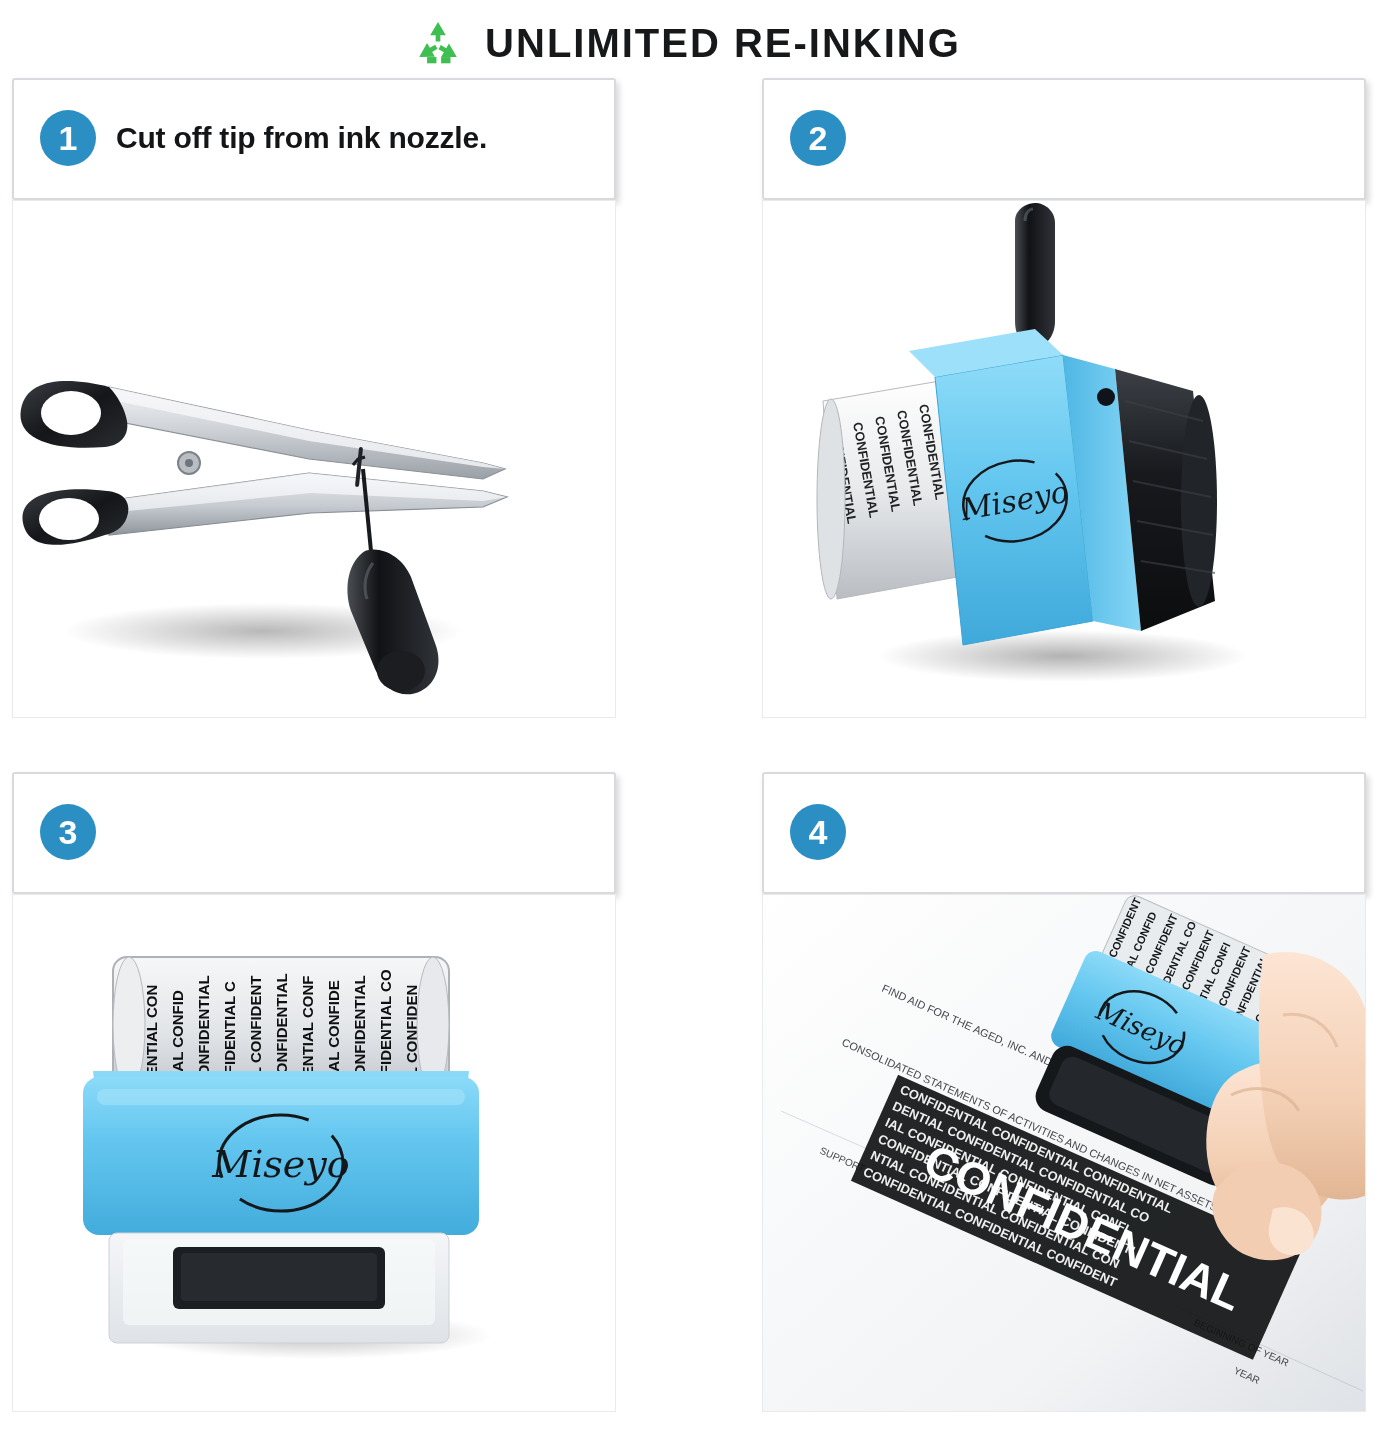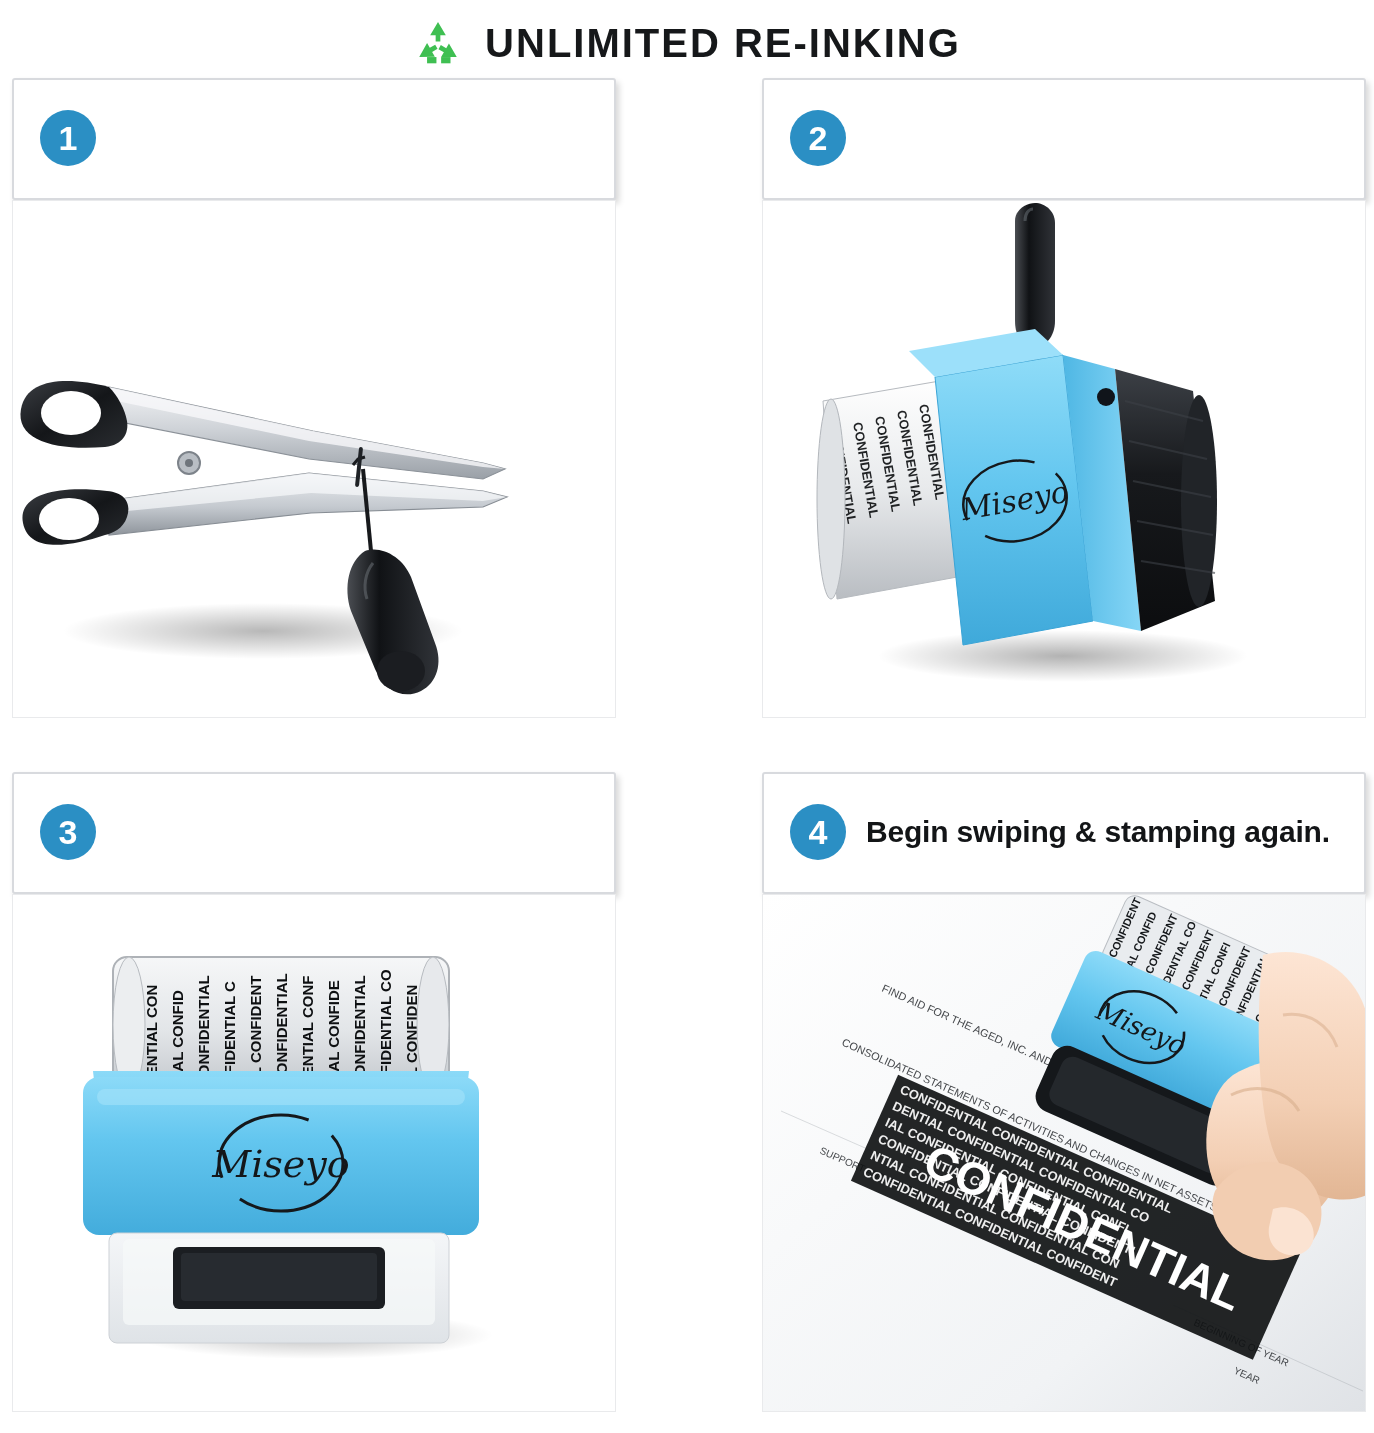--- a/index.html
+++ b/index.html
@@ -99,20 +99,21 @@
     </svg>
   </span>
   <div class="header-title">UNLIMITED RE-INKING</div>
 </div>
 
 <div class="grid">
 
   <div class="panel">
     <div class="caption-box">
       <div class="num-badge">1</div>
+      <div class="caption-text">Cut off tip from ink nozzle.</div>
     </div>
     <div class="photo">
       <svg viewBox="0 0 604 518" width="604" height="518" aria-hidden="true">
         <defs>
           <linearGradient id="blade1" x1="0" y1="0" x2="0" y2="1">
             <stop offset="0%" stop-color="#f3f4f6"></stop>
             <stop offset="45%" stop-color="#cfd3d8"></stop>
             <stop offset="100%" stop-color="#9aa0a7"></stop>
           </linearGradient>
           <linearGradient id="blade2" x1="0" y1="0" x2="0" y2="1">
@@ -308,21 +309,20 @@
         <rect x="110" y="344" width="312" height="86" rx="6" fill="#f7f9fa" opacity=".7"></rect>
         <rect x="160" y="352" width="212" height="62" rx="6" fill="#1b1e22"></rect>
         <rect x="168" y="358" width="196" height="48" rx="4" fill="#2c3036" opacity=".7"></rect>
       </svg>
     </div>
   </div>
 
   <div class="panel">
     <div class="caption-box">
       <div class="num-badge">4</div>
-      <div class="caption-text">Begin swiping &amp; stamping again.</div>
     </div>
     <div class="photo">
       <svg viewBox="0 0 604 518" width="604" height="518" aria-hidden="true">
         <defs>
           <linearGradient id="paperG" x1="0" y1="0" x2="1" y2="1">
             <stop offset="0%" stop-color="#ffffff"></stop>
             <stop offset="70%" stop-color="#f1f3f5"></stop>
             <stop offset="100%" stop-color="#dfe2e6"></stop>
           </linearGradient>
           <linearGradient id="skinG" x1="0" y1="0" x2="0" y2="1">

